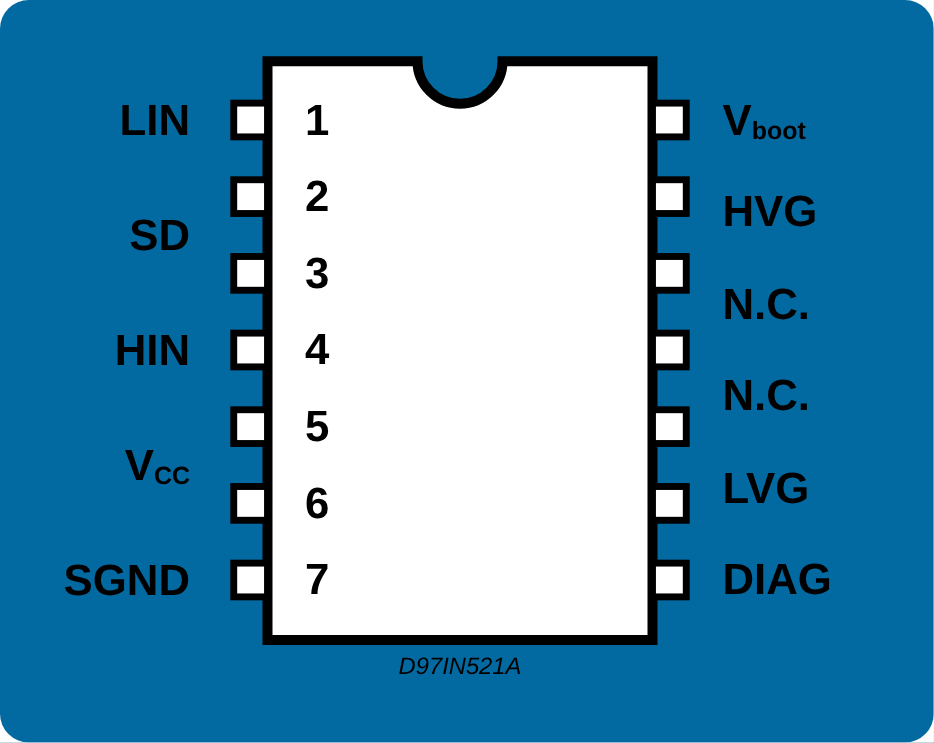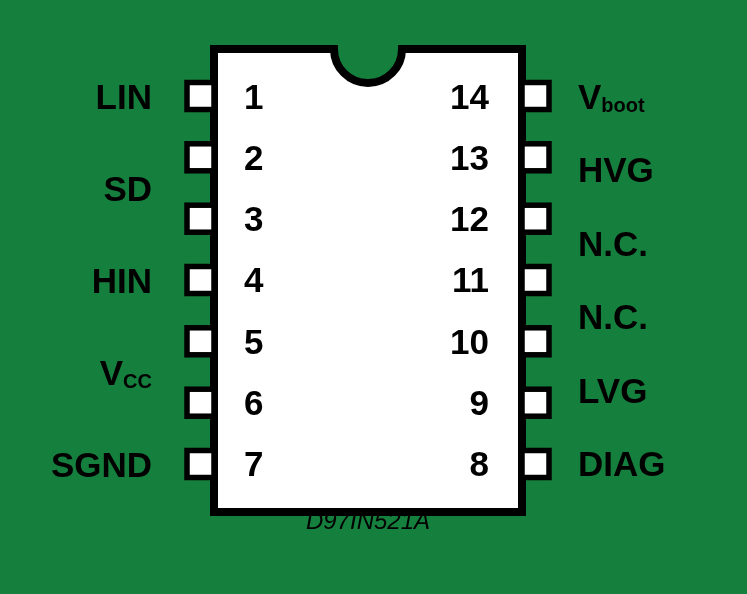--- a/index.html
+++ b/index.html
@@ -4,24 +4,25 @@
 <style>
   html, body {
     margin: 0;
     padding: 0;
     background: #ffffff;
   }
   #canvas {
     position: relative;
     width: 747px;
     height: 594px;
-    background: #15803d;
+    background: #0369a1;
     font-family: "Liberation Sans", sans-serif;
     color: #000000;
     overflow: hidden;
+    border-radius: 23px;
   }
   #pinout-svg {
     position: absolute;
     left: 0;
     top: 0;
   }
   .pin-col {
     position: absolute;
     top: 76px;
     height: 408px;
@@ -48,24 +49,24 @@
   .labels-right .row { justify-content: flex-start; }
   .sub {
     font-size: 20px;
     position: relative;
     top: 9px;
     letter-spacing: 0;
   }
   .caption {
     position: absolute;
     left: 214px;
-    top: 507px;
+    top: 523px;
     width: 308px;
     text-align: center;
-    font-size: 24px;
+    font-size: 19px;
     font-style: italic;
     font-weight: normal;
   }
 </style>
 </head>
 <body>
 
 <div id="canvas">
 
   <svg id="pinout-svg" width="747" height="594" viewBox="0 0 747 594">
@@ -129,43 +130,20 @@
         <span>5</span>
       </div>
     <div class="row">
         <span>6</span>
       </div>
     <div class="row">
         <span>7</span>
       </div>
   </div>
 
-  <div class="pin-col numbers-right">
-    <div class="row">
-        <span>14</span>
-      </div>
-    <div class="row">
-        <span>13</span>
-      </div>
-    <div class="row">
-        <span>12</span>
-      </div>
-    <div class="row">
-        <span>11</span>
-      </div>
-    <div class="row">
-        <span>10</span>
-      </div>
-    <div class="row">
-        <span>9</span>
-      </div>
-    <div class="row">
-        <span>8</span>
-      </div>
-  </div>
 
   <div class="pin-col labels-right">
     <div class="row">
         <span>V</span>
         <span class="sub">boot</span>
       </div>
     <div class="row">
         <span>HVG</span>
         <span class="sub"></span>
       </div>

